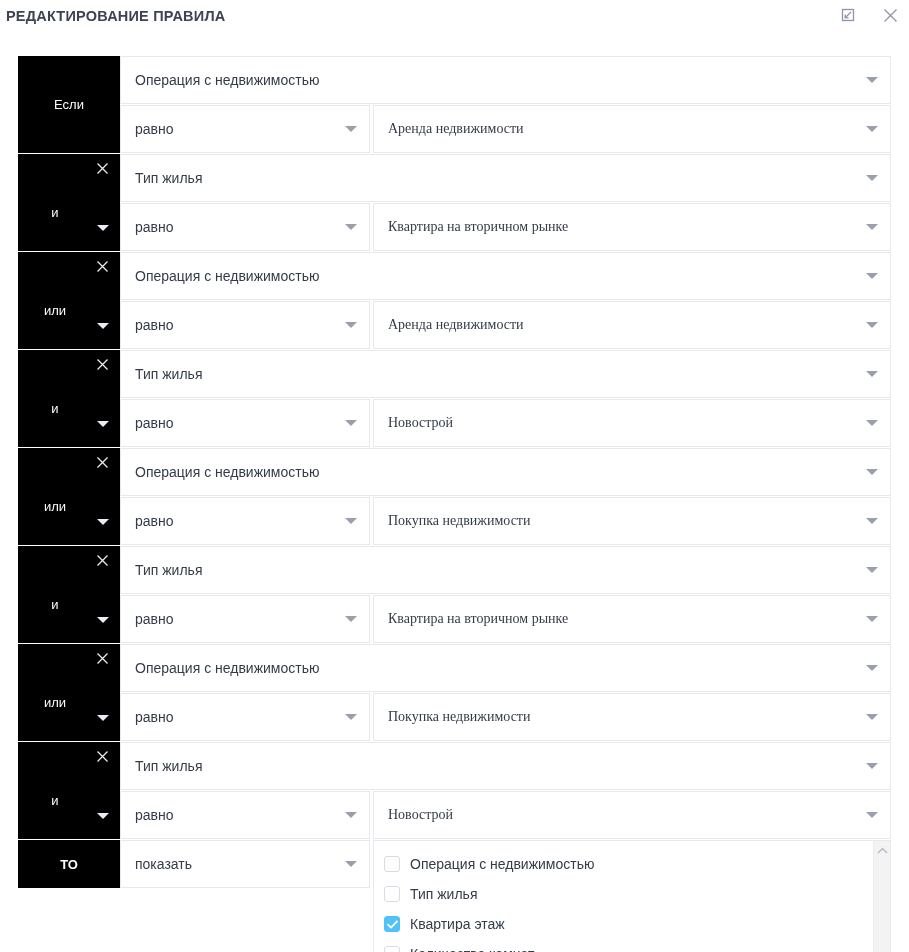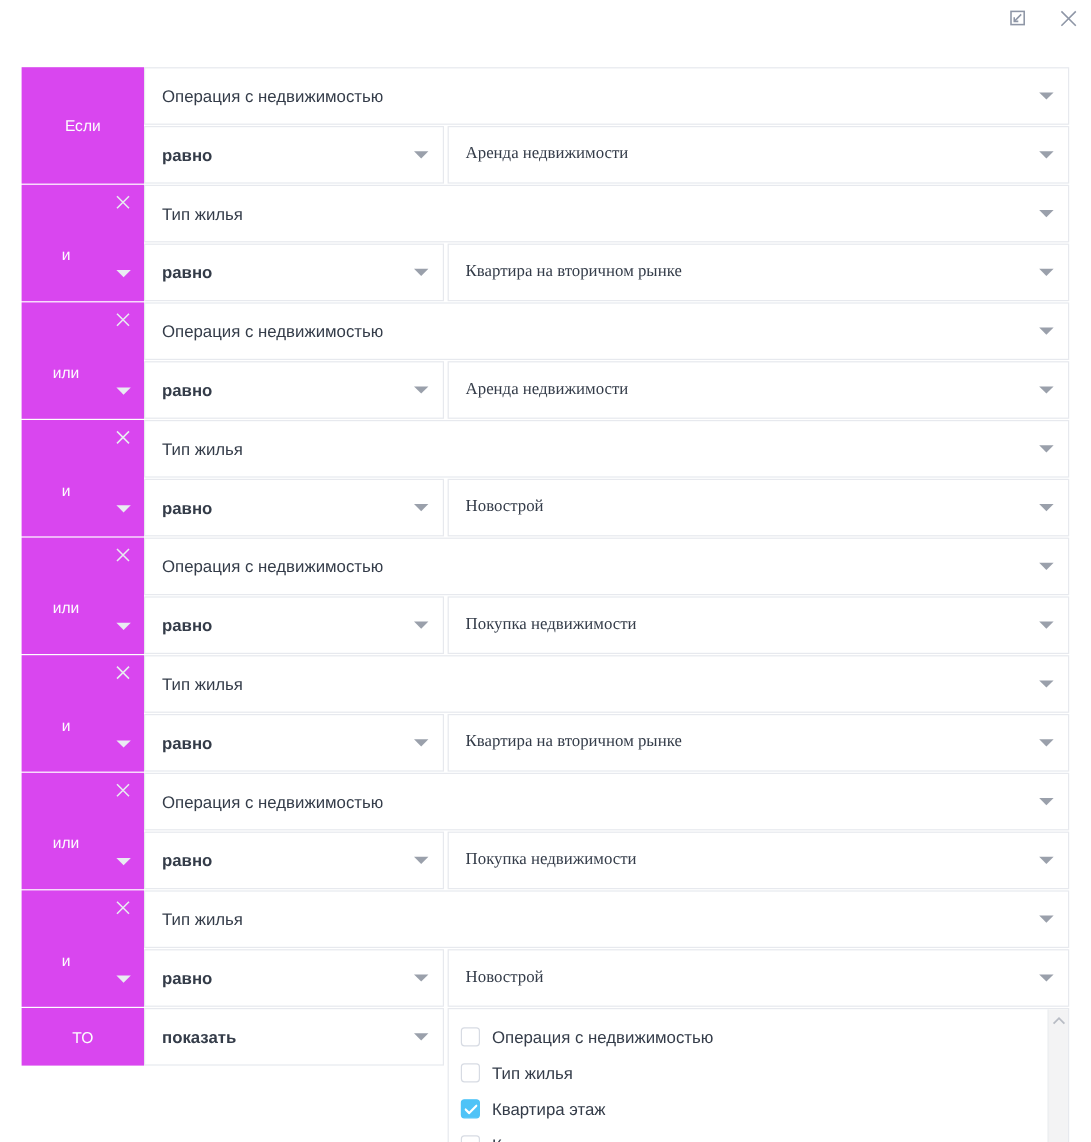--- a/index.html
+++ b/index.html
@@ -54,21 +54,21 @@
     display: flex;
     align-items: stretch;
     margin-bottom: 1px;
   }
 
   
   .label-cell {
     position: relative;
     flex: 0 0 102px;
     width: 102px;
-    background: #d946ef;
+    background: #000000;
     color: #ffffff;
     display: flex;
     align-items: center;
     justify-content: center;
     font-size: 13px;
     cursor: default;
     user-select: none;
   }
   .label-cell .lbl {
     position: relative;
@@ -128,39 +128,40 @@
   .field .txt { overflow: hidden; text-overflow: ellipsis; }
   .field .caret {
     position: absolute;
     right: 12px;
     top: 50%;
     transform: translateY(-50%);
     width: 12px; height: 12px;
     display: flex; align-items: center; justify-content: center;
   }
   .field.wide { flex: 1 1 100%; }
-  .field.op   { flex: 0 0 250px; width: 250px; font-weight: bold; }
+  .field.op   { flex: 0 0 250px; width: 250px; }
   .field.val  { flex: 1 1 auto; font-family: Liberation Serif, serif; }
 
   
   .tri-down {
     width: 0; height: 0;
     border-left: 6px solid transparent;
     border-right: 6px solid transparent;
     border-top: 6px solid #9aa0ab;
   }
   .tri-down.light { border-top-color: #e9ecf2; }
 
   
   .then-group { display: flex; align-items: stretch; }
   .then-group .label-cell {
     flex: 0 0 102px;
     width: 102px;
     height: 48px;
     align-items: center;
+    font-weight: bold;
   }
   .then-group .label-cell .lbl { top: 0; left: 0; }
   .then-right {
     flex: 1 1 auto;
     display: flex;
     gap: 3px;
     min-width: 0;
   }
   .then-right .field.op { height: 48px; }
 
@@ -212,20 +213,21 @@
     position: absolute;
     top: 6px; left: 0; right: 0;
     display: flex; justify-content: center;
     color: #b8bcc4;
   }
 </style>
 </head>
 <body>
 
 <div class="titlebar">
+  <h1>РЕДАКТИРОВАНИЕ ПРАВИЛА</h1>
   <div class="win-actions">
     <div class="win-btn">
       <svg width="14" height="14" viewBox="0 0 14 14" aria-hidden="true">
         <rect x="1.5" y="1.5" width="11" height="11" fill="none" stroke="#8e96a6" stroke-width="1.3"></rect>
         <path d="M10 4 L4.5 9.5" stroke="#8e96a6" stroke-width="1.3"></path>
         <path d="M4.2 6.4 L4.2 9.8 L7.6 9.8" fill="none" stroke="#8e96a6" stroke-width="1.3"></path>
       </svg>
     </div>
     <div class="win-btn">
       <svg width="15" height="15" viewBox="0 0 15 15" aria-hidden="true">

